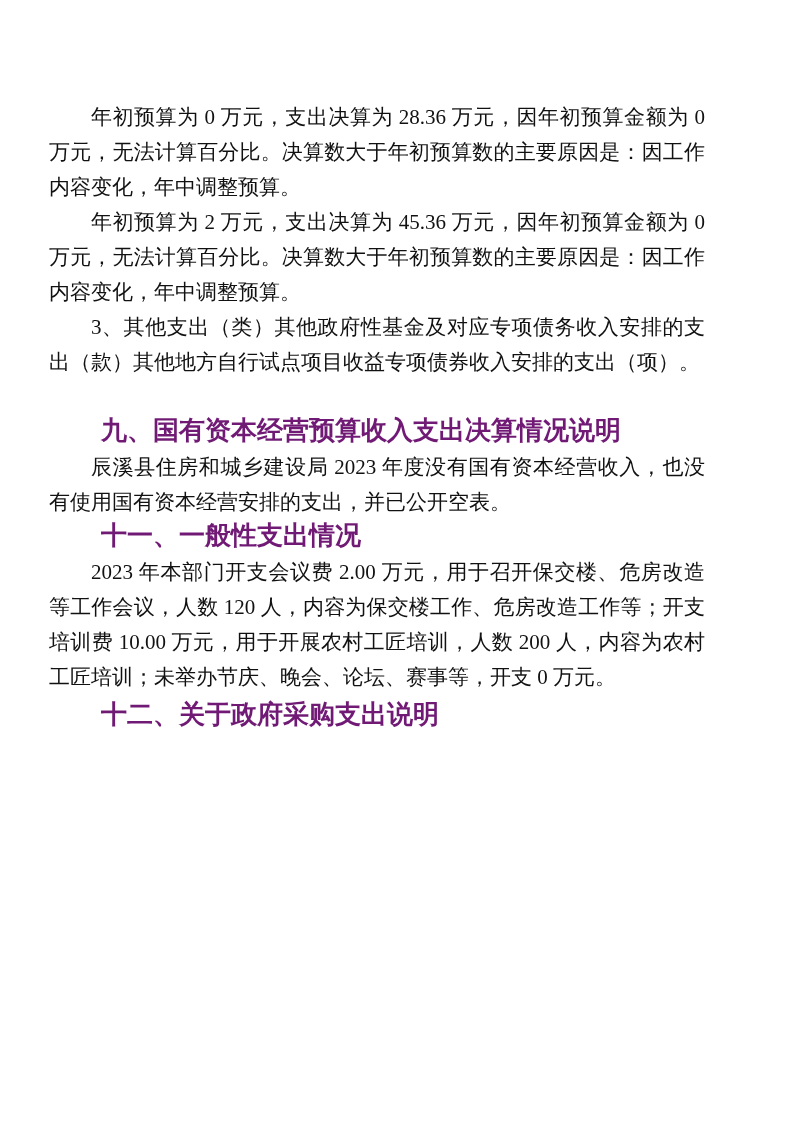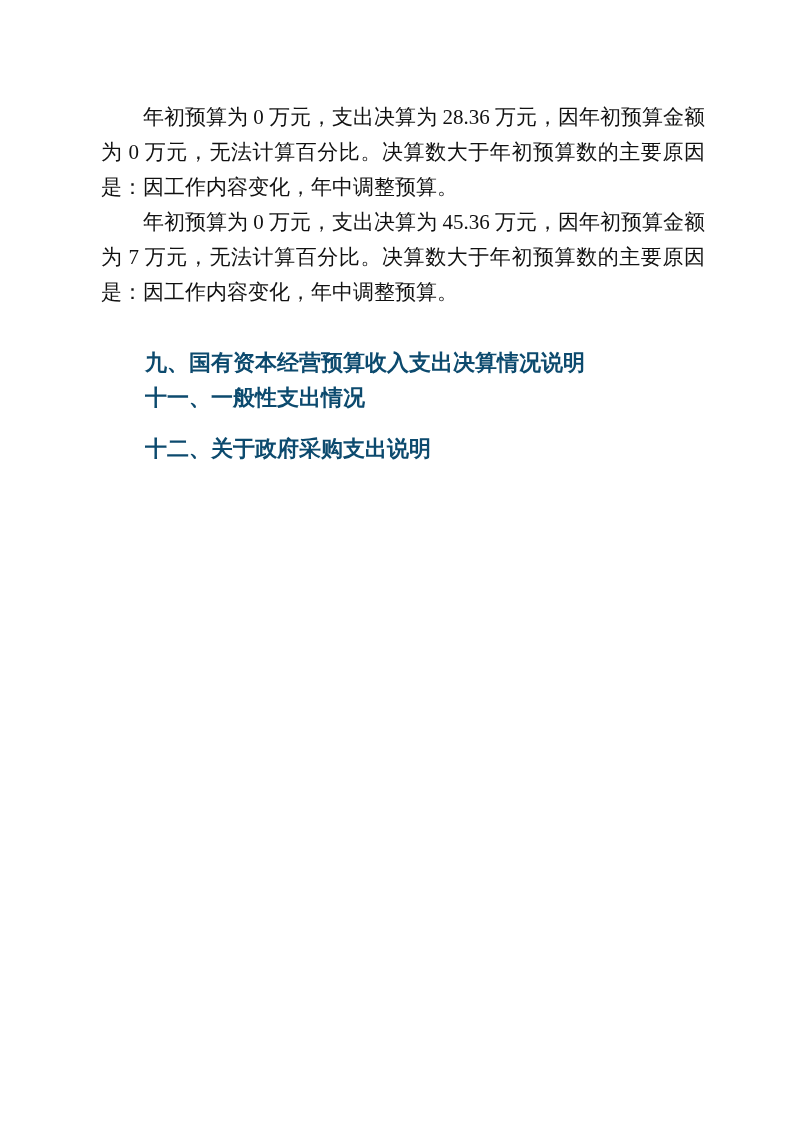--- a/index.html
+++ b/index.html
@@ -6,64 +6,67 @@
   html, body {
     background: #ffffff;
     font-family: "Liberation Serif", "DejaVu Serif", serif;
   }
   .page {
     position: relative;
     width: 793px;
     height: 1122px;
     background: #ffffff;
     color: #111111;
-    padding: 100px 88px 0 101px;
+    padding: 100px 88px 0 49px;
     overflow: hidden;
     border-radius: 30px;
   }
   .doc-body-paragraph {
     font-size: 21px;
     line-height: 35px;
     text-align: justify;
     text-indent: 2em;
     color: #111111;
     font-family: "Liberation Serif", "DejaVu Serif", serif;
   }
   .doc-heading {
-    font-size: 22px;
+    font-size: 26px;
     line-height: 35px;
     font-weight: 700;
     text-indent: 2em;
-    color: #0c4a6e;
-    font-family: Liberation Serif, serif;
+    color: #701a75;
+    font-family: Liberation Mono, monospace;
   }
   .blank-line {
     height: 35px;
   }
   .doc-heading.extra-top {
-    margin-top: 16px;
+    margin-top: 4px;
   }
 </style>
 </head>
 <body>
 
 <div class="page">
 
   <p class="doc-body-paragraph">年初预算为 0 万元，支出决算为 28.36 万元，因年初预算金额为 0 万元，无法计算百分比。决算数大于年初预算数的主要原因是：因工作内容变化，年中调整预算。</p>
 
 
-  <p class="doc-body-paragraph">年初预算为 0 万元，支出决算为 45.36 万元，因年初预算金额为 7 万元，无法计算百分比。决算数大于年初预算数的主要原因是：因工作内容变化，年中调整预算。</p>
+  <p class="doc-body-paragraph">年初预算为 2 万元，支出决算为 45.36 万元，因年初预算金额为 0 万元，无法计算百分比。决算数大于年初预算数的主要原因是：因工作内容变化，年中调整预算。</p>
 
+  <p class="doc-body-paragraph">3、其他支出（类）其他政府性基金及对应专项债务收入安排的支出（款）其他地方自行试点项目收益专项债券收入安排的支出（项）。</p>
 
 
   <div class="blank-line"></div>
 
   <h2 class="doc-heading">九、国有资本经营预算收入支出决算情况说明</h2>
 
+  <p class="doc-body-paragraph">辰溪县住房和城乡建设局 2023 年度没有国有资本经营收入，也没有使用国有资本经营安排的支出，并已公开空表。</p>
 
 
 
   <h2 class="doc-heading">十一、一般性支出情况</h2>
 
+  <p class="doc-body-paragraph">2023 年本部门开支会议费 2.00 万元，用于召开保交楼、危房改造等工作会议，人数 120 人，内容为保交楼工作、危房改造工作等；开支培训费 10.00 万元，用于开展农村工匠培训，人数 200 人，内容为农村工匠培训；未举办节庆、晚会、论坛、赛事等，开支 0 万元。</p>
 
   <h2 class="doc-heading extra-top">十二、关于政府采购支出说明</h2>
 
 </div>
 
 </body></html>

